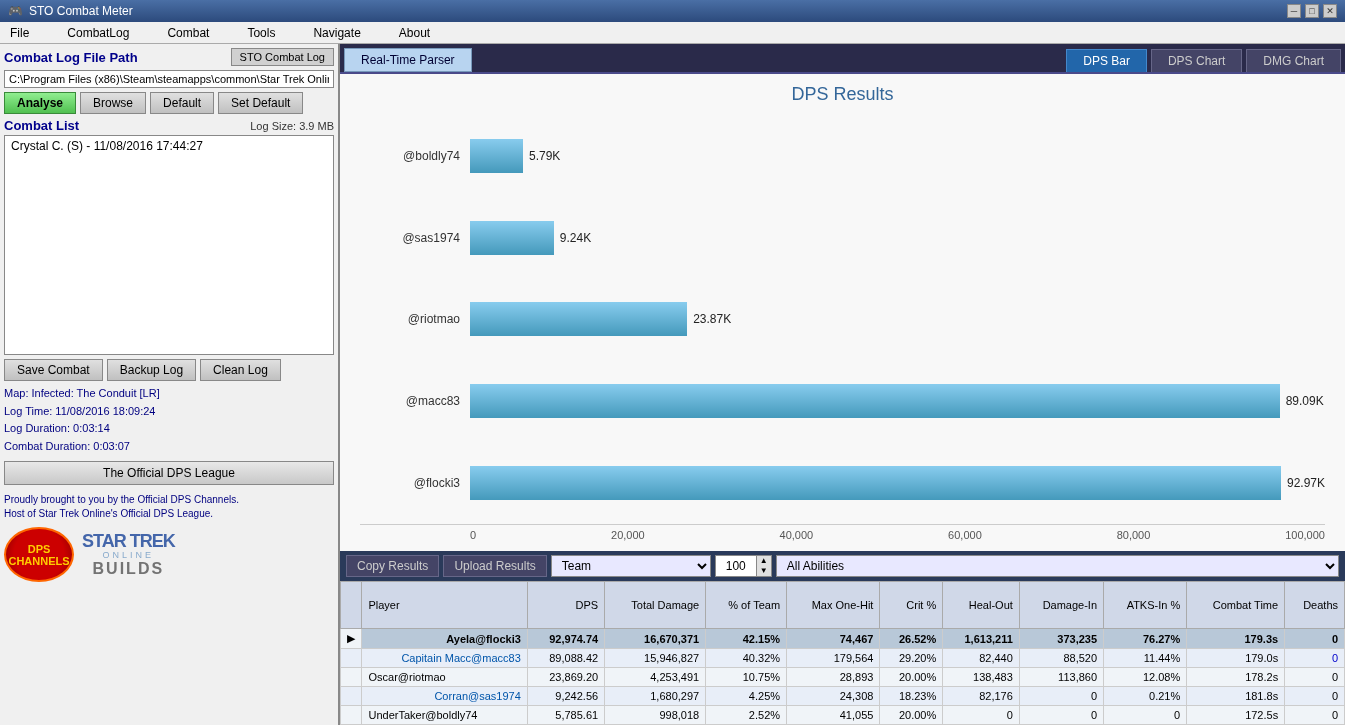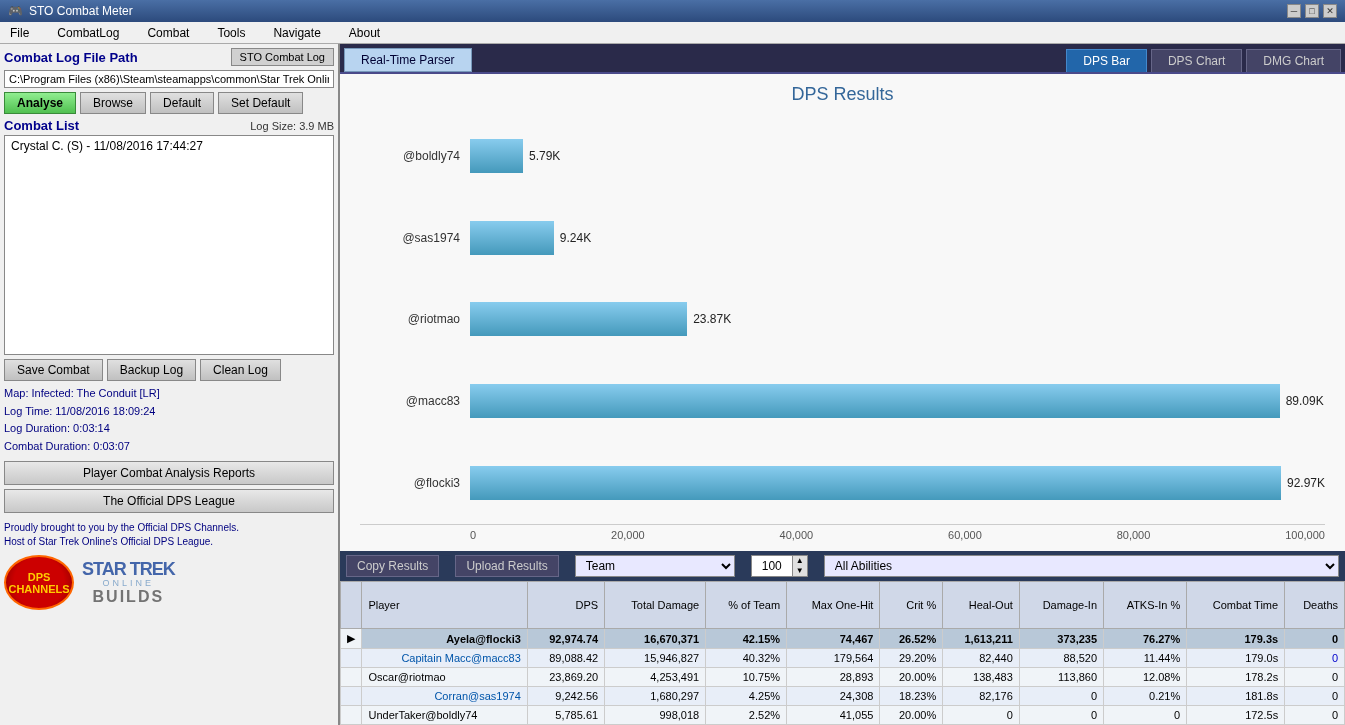--- a/index.html
+++ b/index.html
@@ -30,21 +30,21 @@
       border: 1px solid #888;
       cursor: pointer;
       display: flex; align-items: center; justify-content: center;
       font-size: 9px; color: #333;
     }
     .menu-bar {
       background: #f0f0f0;
       height: 22px;
       display: flex;
       align-items: center;
-      gap: 8px;
+      gap: 18px;
       border-bottom: 1px solid #aaa;
     }
     .menu-item {
       padding: 2px 10px;
       cursor: pointer;
       color: #000;
       font-size: 12px;
     }
     .main-layout {
       display: flex;
@@ -298,21 +298,21 @@
       padding-left: 110px;
       font-size: 11px;
       color: #555;
       border-top: 1px solid #ccc;
       padding-top: 4px;
     }
     .bottom-controls {
       background: #2a3a5a;
       display: flex;
       align-items: center;
-      gap: 16px;
+      gap: 4px;
       padding: 4px 6px;
       flex-shrink: 0;
     }
     .ctrl-btn {
       background: #444466;
       border: 1px solid #666688;
       color: #ccc;
       padding: 3px 10px;
       cursor: pointer;
       font-size: 12px;
@@ -446,21 +446,20 @@
       <button class="btn-gray">Clean Log</button>
     </div>
 
     <div class="map-info">
       <div>Map: Infected: The Conduit [LR]</div>
       <div>Log Time: 11/08/2016 18:09:24</div>
       <div>Log Duration: 0:03:14</div>
       <div>Combat Duration: 0:03:07</div>
     </div>
 
-    <button class="action-btn">Player Combat Analysis Reports</button>
     <button class="action-btn">The Official DPS League</button>
 
     <div class="promo-text">
       <div>Proudly brought to you by the Official DPS Channels.</div>
       <div>Host of Star Trek Online's Official DPS League.</div>
     </div>
 
     <div class="logo-area">
       <div class="dps-logo">
         DPS<br>CHANNELS

